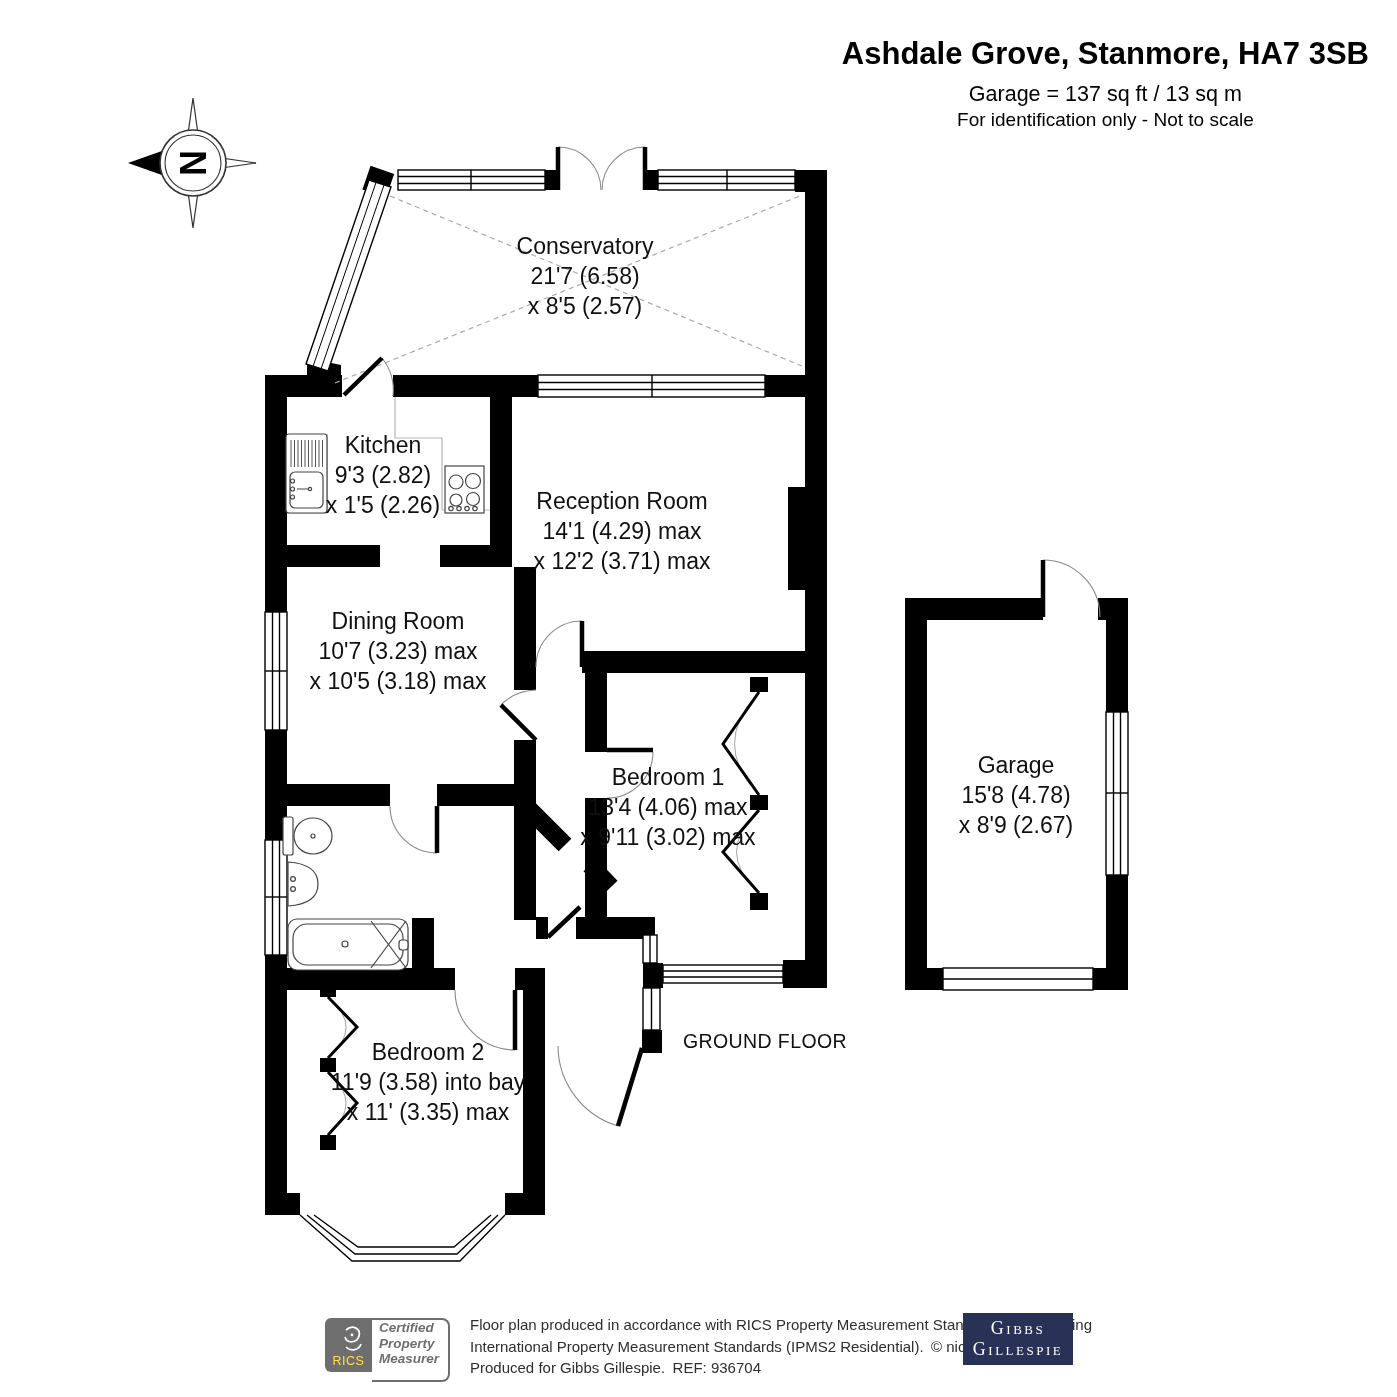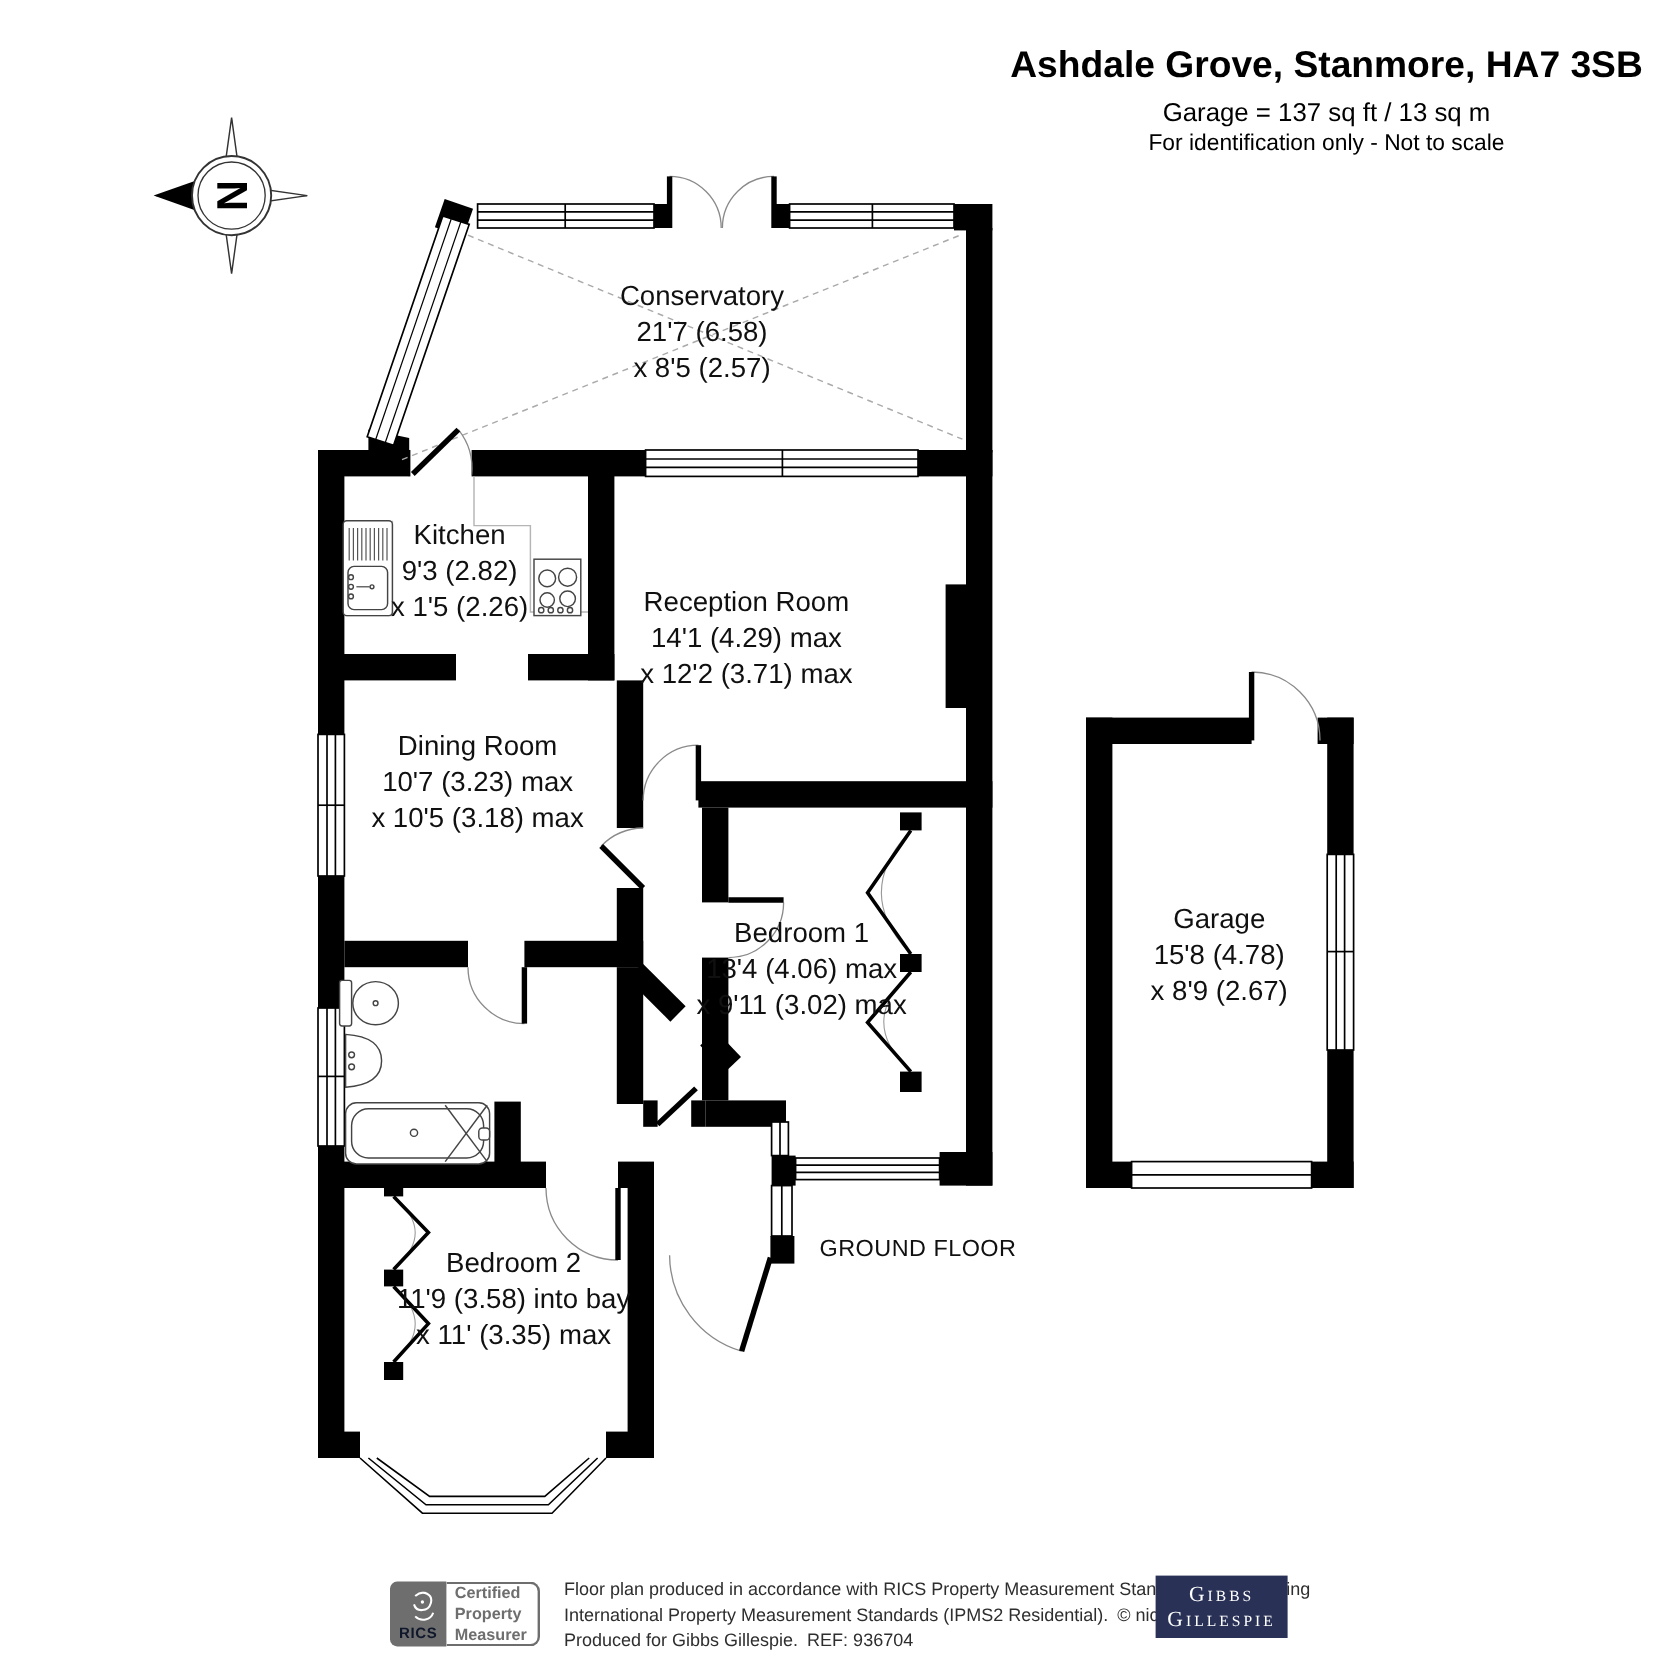--- a/index.html
+++ b/index.html
@@ -12,24 +12,24 @@
   .header .note{font-size:19px;margin-top:1px;}
   .room-label{position:absolute;transform:translate(-50%,-50%);text-align:center;
               font-size:23px;line-height:1.3;color:#101010;width:300px;}
   .floor-label{position:absolute;left:765px;top:1041px;transform:translate(-50%,-50%);
                font-size:19.5px;letter-spacing:.4px;color:#101010;white-space:nowrap;}
   .footer{position:absolute;left:0;top:1308px;width:1397px;height:70px;}
   .rics-badge{position:absolute;left:325px;top:10px;height:54px;display:flex;}
   .rics-left{width:47px;height:54px;background:var(--badge-gray,#6e6e6e);
              border-radius:6px 0 0 6px;display:flex;flex-direction:column;
              align-items:center;justify-content:flex-end;padding-bottom:4px;box-sizing:border-box;}
-  .rics-left .rics-word{color:#0f172a;font-weight:bold;font-size:12.5px;letter-spacing:.5px;}
-  .rics-right{width:78px;height:54px;border:2px solid var(--badge-gray,#6e6e6e);border-left:none;
+  .rics-left .rics-word{color:#fde047;font-weight:normal;font-size:12.5px;letter-spacing:.5px;}
+  .rics-right{width:78px;height:64px;border:2px solid var(--badge-gray,#6e6e6e);border-left:none;
               border-radius:0 8px 8px 0;box-sizing:border-box;display:flex;flex-direction:column;
-              justify-content:space-between;padding-left:7px;}
+              justify-content:flex-start;padding-left:7px;font-style:italic;}
   .rics-right div{color:var(--badge-gray,#6e6e6e);font-weight:bold;font-size:13.5px;line-height:15.5px;}
   .footer-text{position:absolute;left:470px;top:6px;font-size:15px;line-height:21.5px;color:#2e2e2e;}
   .brand{position:absolute;left:963px;top:5px;width:110px;height:52px;background:var(--navy,#293256);
          display:flex;flex-direction:column;align-items:center;justify-content:center;}
   .brand div{color:#fff;font-family:"Liberation Serif",serif;font-variant:small-caps;
              font-size:18px;line-height:21px;letter-spacing:2.5px;}
 </style>
 </head>
 <body>
 

